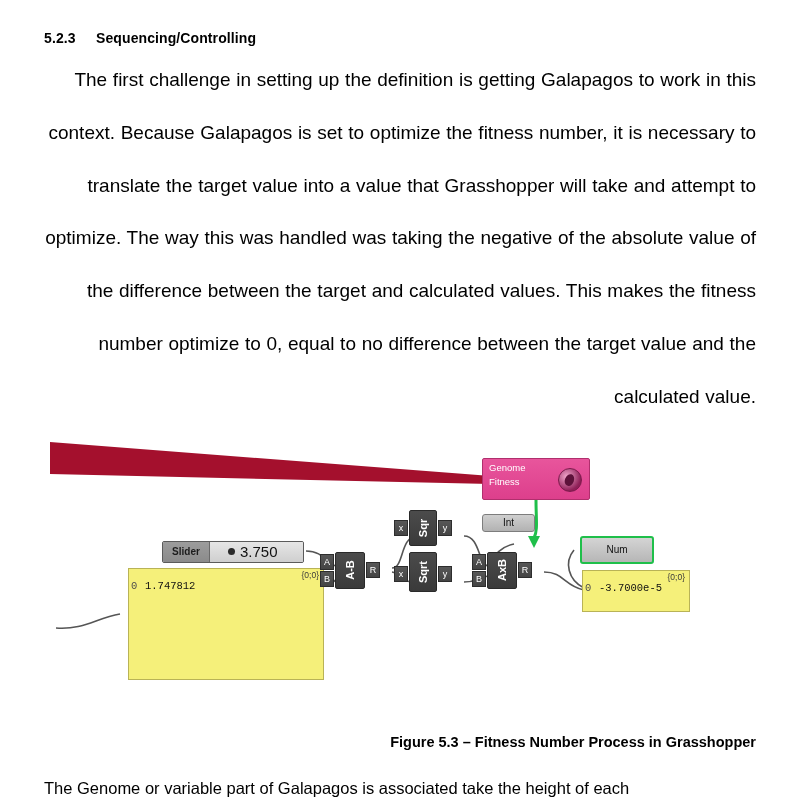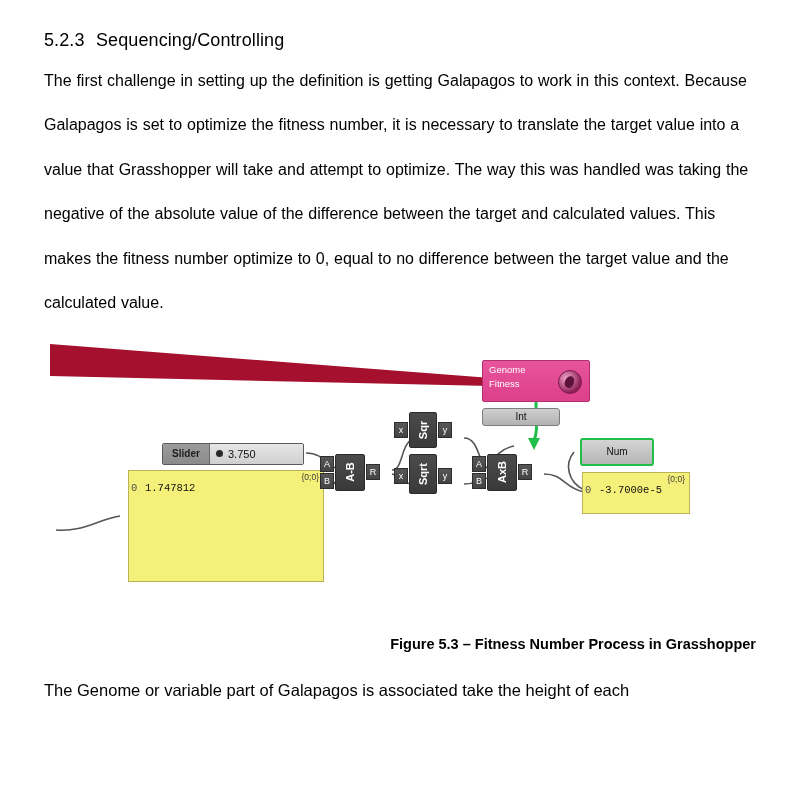--- a/index.html
+++ b/index.html
@@ -15,35 +15,35 @@
     color: #000000;
   }
   .page {
     position: relative;
     width: 800px;
     height: 800px;
     box-sizing: border-box;
     padding: 0 44px;
   }
   .section-heading {
-    font-size: 18px;
-    font-weight: normal;
+    font-size: 14px;
+    font-weight: bold;
     letter-spacing: .1px;
     margin: 16px 0 0 0;
     padding-top: 14px;
   }
   .section-heading .num {
     display: inline-block;
     min-width: 52px;
   }
   .body-text {
-    font-size: 16px;
+    font-size: 19px;
     line-height: 2.78;
     margin: 8px 0 0 0;
-    text-align: left;
+    text-align: right;
     word-spacing: .4px;
   }
   .figure-wrap {
     position: relative;
     width: 712px;
     height: 290px;
     margin-top: 14px;
   }
   .figure-caption {
     text-align: right;
@@ -109,23 +109,23 @@
     color: #1c1c1c;
     display: flex; align-items: center; justify-content: center;
     border-right: 1px solid #6a6a6a;
     font-size: 10px;
     font-weight: bold;
   }
   .slider .val {
     flex: 1;
     background: linear-gradient(#e6e6e6, #cfcfcf);
     display: flex; align-items: center;
-    padding-left: 6px;
+    padding-left: 18px;
     color: #111;
-    font-size: 11px;
+    font-size: 15px;
     position: relative;
   }
   .slider .knob {
     width: 7px; height: 7px;
     border-radius: 50%;
     background: #2a2a2a;
     margin-right: 5px;
   }
 
   
@@ -307,21 +307,21 @@
     <div class="port-box" style="left:428px; top:133px; width:14px; height:16px;">
         <span>B</span>
       </div>
     <div class="comp" style="left:443px; top:114px; width:30px; height:37px;">
       <span style="transform:rotate(-90deg); font-size:11px;">AxB</span>
     </div>
     <div class="port-box" style="left:474px; top:124px; width:14px; height:16px;">
         <span>R</span>
       </div>
 
-    <div class="capsule" style="left:438px; top:68px; width:78px; height:18px;">
+    <div class="capsule" style="left:438px; top:76px; width:53px; height:18px;">
       <span>Int</span>
     </div>
 
     <div class="capsule green" style="left:536px; top:98px; width:74px; height:28px;justify-content:center;">
       <span>Num</span>
     </div>
 
   </div>
 
   <div class="figure-caption">Figure 5.3 – Fitness Number Process in Grasshopper</div>

